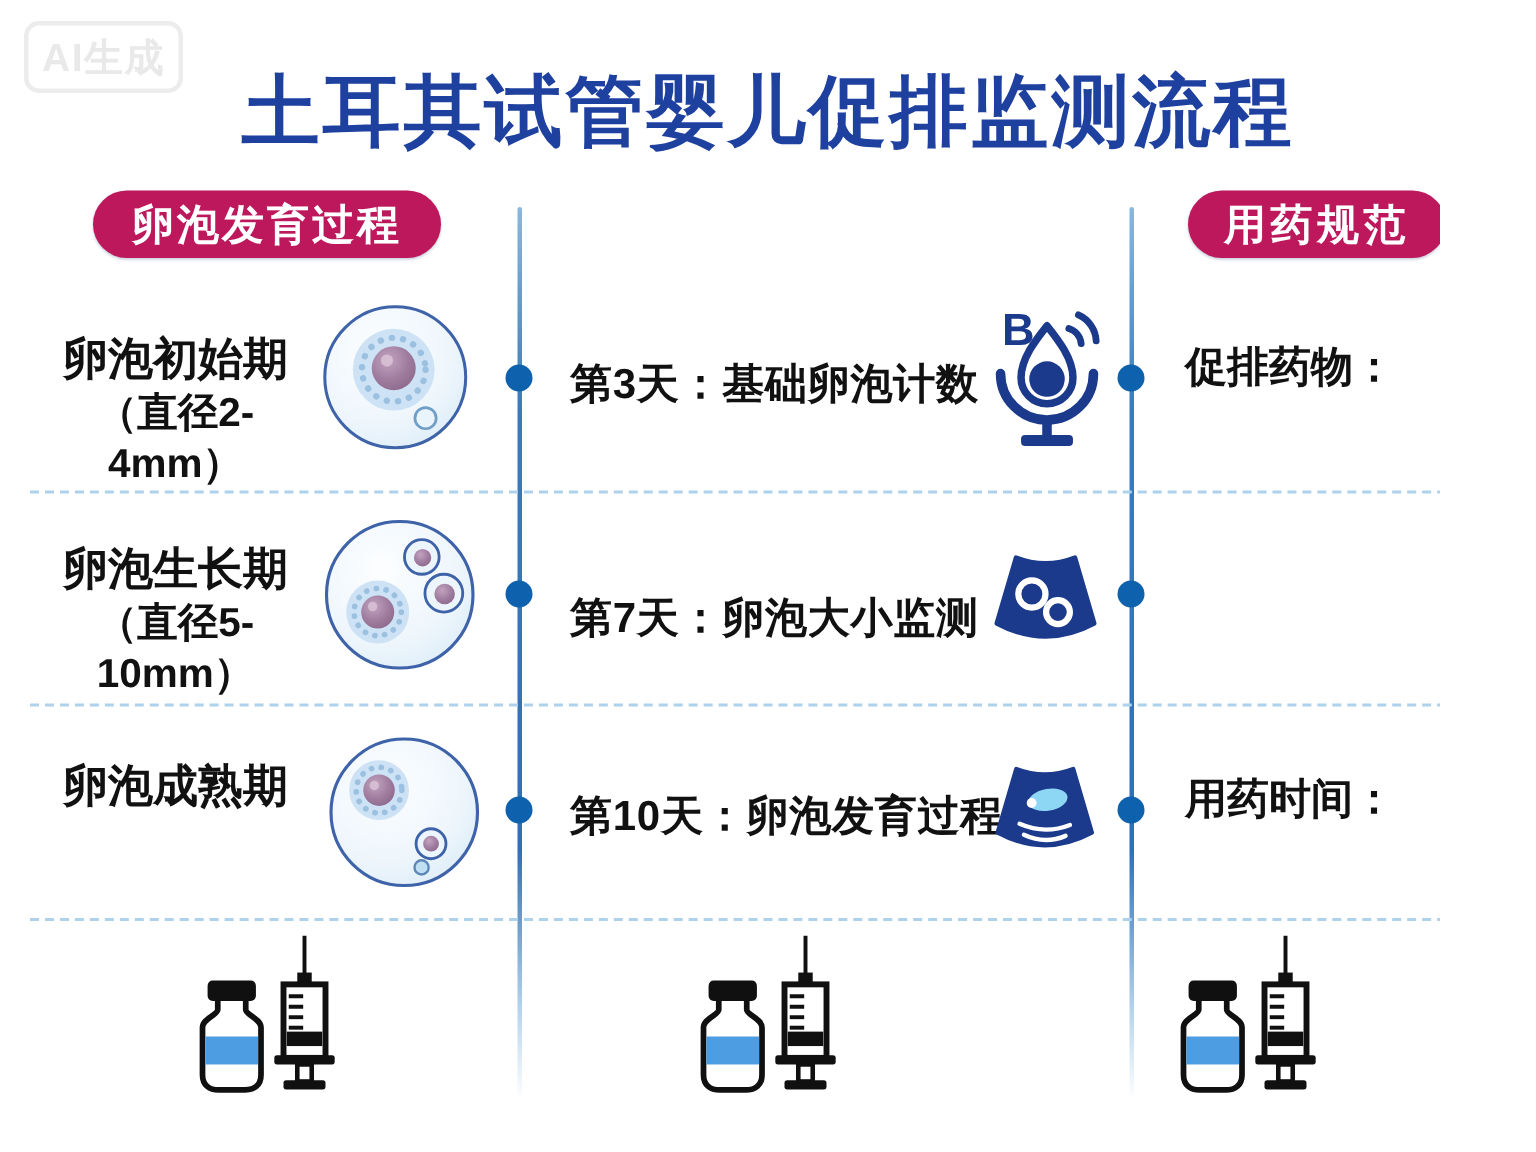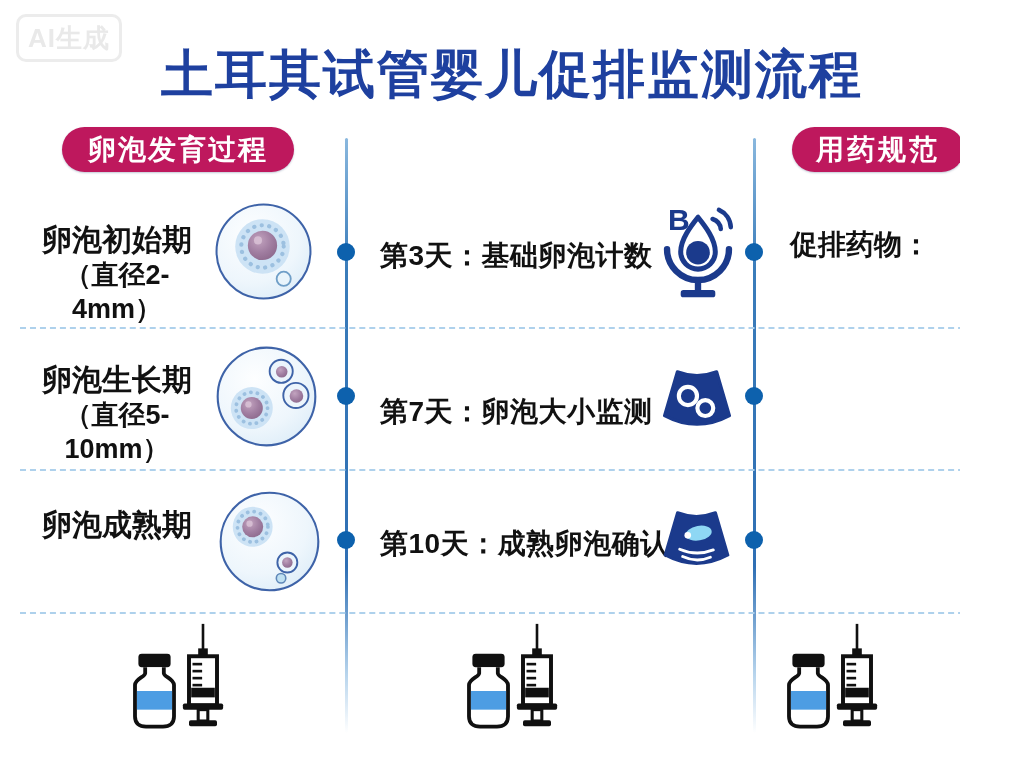--- a/index.html
+++ b/index.html
@@ -203,30 +203,31 @@
     <circle cx="50" cy="50" r="46.5" fill="url(#fo3)" stroke="#3e63a8" stroke-width="2"></circle>
     <circle cx="34" cy="36" r="19" fill="#cde3f5"></circle>
     <circle cx="34" cy="36" r="14.5" fill="none" stroke="#9cc0e0" stroke-width="3.6" stroke-linecap="round" stroke-dasharray="0.1 6.2"></circle>
     <circle cx="34" cy="36" r="10" fill="url(#fc3)"></circle>
     <circle cx="31" cy="33" r="3" fill="#d9c2d6" opacity="0.85"></circle>
     <circle cx="67" cy="70" r="9.5" fill="#ecf5fc" stroke="#3e63a8" stroke-width="1.8"></circle>
     <circle cx="67" cy="70" r="5" fill="url(#fc3)"></circle>
     <circle cx="61" cy="85" r="4.5" fill="#bfe0f2" stroke="#5e87b8" stroke-width="1.5"></circle>
   </svg>
 
-  <div class="monitor mon-3">第10天：成熟卵泡确认</div>
+  <div class="monitor mon-3">第10天：卵泡发育过程</div>
   <svg class="micon micon-3" viewBox="0 0 100 82">
     <path d="M24 5 Q50 15 76 5 L93 63 Q50 86 7 63 Z" fill="#1b3a8c" stroke="#1b3a8c" stroke-width="4" stroke-linejoin="round"></path>
     <ellipse cx="53" cy="33" rx="18" ry="10" transform="rotate(-10 53 33)" fill="#8ed7f4"></ellipse>
     <circle cx="38" cy="36" r="4.5" fill="#ffffff"></circle>
     <path d="M27 55 q23 10 46 1" stroke="#ffffff" stroke-width="4" fill="none" stroke-linecap="round"></path>
     <path d="M31 65 q19 9 38 1" stroke="#ffffff" stroke-width="4" fill="none" stroke-linecap="round"></path>
   </svg>
 
   <div class="med med-3">
+    <div>用药时间：</div>
   </div>
 
   <div class="medkit kit-1">
     <svg class="vial" viewBox="0 0 60 92">
       <rect x="11" y="2" width="38" height="16" rx="4" fill="#101010"></rect>
       <path d="M19 18 v7 c0 4 -12 7 -12 14 v37 c0 8 5 12 13 12 h20 c8 0 13 -4 13 -12 V39 c0 -7 -12 -10 -12 -14 v-7" fill="#ffffff" stroke="#101010" stroke-width="4.5" stroke-linejoin="round"></path>
       <rect x="9.3" y="46" width="41.4" height="22" fill="#4d9de3"></rect>
     </svg>
     <svg class="syringe" viewBox="0 0 48 118">
       <line x1="24" y1="0" x2="24" y2="29" stroke="#101010" stroke-width="3"></line>

